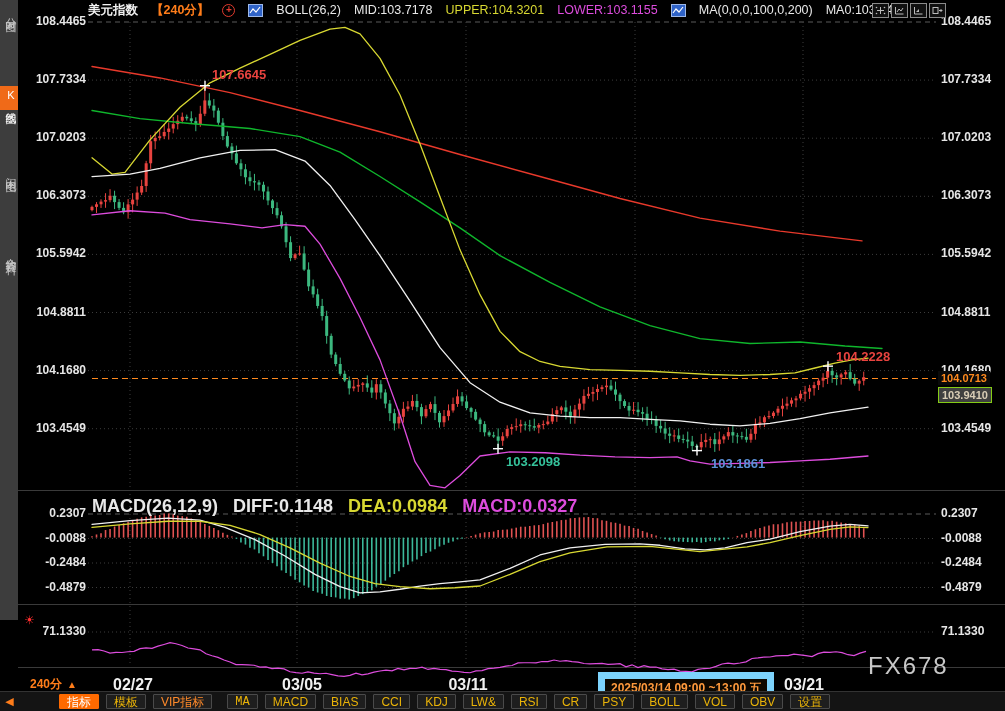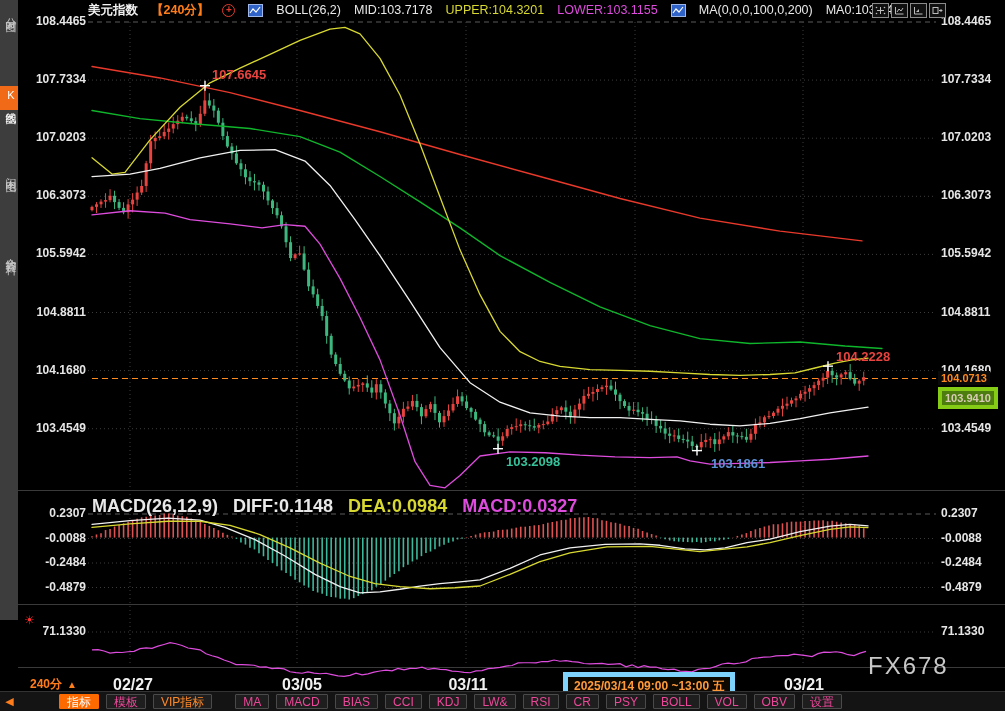--- a/index.html
+++ b/index.html
@@ -30,42 +30,42 @@
   .axis-label{position:absolute;font-size:12px;font-weight:bold;color:#e6e6e6;z-index:4;white-space:nowrap;}
   .axis-left{width:56px;text-align:right;left:30px;}
   .axis-right{left:941px;text-align:left;}
   
   .ind-row{position:absolute;left:92px;display:flex;gap:15px;font-size:18px;font-weight:bold;
     color:#e8e8e8;z-index:4;white-space:nowrap;}
   .ind-dea{color:#d8d832;} .ind-macd{color:#dd4cdd;}
   
   .price-tag{position:absolute;left:938px;font-size:11px;font-weight:bold;z-index:6;padding:0 3px;line-height:14px;}
   #tag-current{color:#ff8a1e;background:#0a0a0a;}
-  #tag-ma0{color:#d9cdb6;border:4px solid #84cc16;background:#4d7c0f;}
+  #tag-ma0{color:#d9cdb6;border:1px solid #84cc16;background:#404040;}
   
   #xaxis-period{position:absolute;left:30px;top:676px;color:#ff7d1a;font-size:12px;font-weight:bold;z-index:4;}
   #xaxis-period .arr{font-size:10px;margin-left:5px;}
   .xdate{position:absolute;top:676px;transform:translateX(-50%);color:#f0f0f0;font-size:16px;
     font-weight:bold;z-index:4;white-space:nowrap;}
-  #xdate-highlight{position:absolute;left:563px;top:672px;color:#ff9a3c;font-size:12px;font-weight:bold;
-    background:#0d0800;border:5px solid #7dd3fc;padding:1px 6px;z-index:4;white-space:nowrap;}
+  #xdate-highlight{position:absolute;left:598px;top:672px;color:#ff9a3c;font-size:12px;font-weight:bold;
+    background:#0d0800;border:7px solid #7dd3fc;padding:1px 6px;z-index:4;white-space:nowrap;}
   #watermark{position:absolute;left:868px;top:652px;font-size:24px;color:#c8c8c8;letter-spacing:2px;
     z-index:7;font-weight:500;}
   #rsi-sun{position:absolute;left:24px;top:613px;color:#ff2e2e;font-size:12px;z-index:5;}
   
   #toolbar{position:absolute;left:0;top:691px;width:1005px;height:20px;background:#141414;
     border-top:1px solid #333;display:flex;align-items:center;gap:7px;padding-left:3px;
     box-sizing:border-box;z-index:8;}
   #tb-back{color:#ff7d1a;font-size:11px;cursor:pointer;width:13px;text-align:center;}
   .tb-btn{height:15px;line-height:15px;padding:0 7px;font-size:12px;border:1px solid #4a4a4a;
-    background:#1e1e1e;color:#ec4899;cursor:pointer;border-radius:1px;white-space:nowrap;}
+    background:#1e1e1e;color:#eab308;cursor:pointer;border-radius:1px;white-space:nowrap;}
   .tb-btn.active{background:#ff6a00;border-color:#ff6a00;color:#fff;}
   .tb-btn.vip{color:#ff8a2a;}
   .tb-btn.first-of-group{margin-left:36px;}
-  .tb-btn.group2{margin-left:16px;}
+  .tb-btn.group2{margin-left:8px;font-family:Liberation Mono, monospace;}
   #chart-svg{position:absolute;left:0;top:0;z-index:1;}
 </style>
 </head>
 <body>
 
 <div id="root">
 
   <svg id="chart-svg" width="1005" height="711">
       <line x1="88" y1="22" x2="936" y2="22" stroke="#5a5a5a" stroke-dasharray="5,4" stroke-width="1"></line>
       <line x1="88" y1="80.1" x2="936" y2="80.1" stroke="#3c3c3c" stroke-dasharray="1,3" stroke-width="1"></line>

